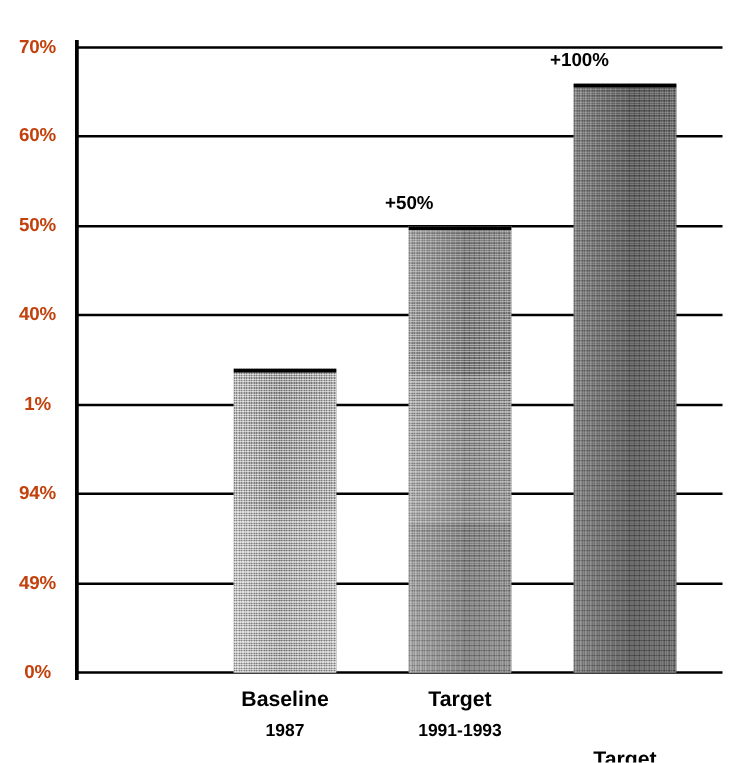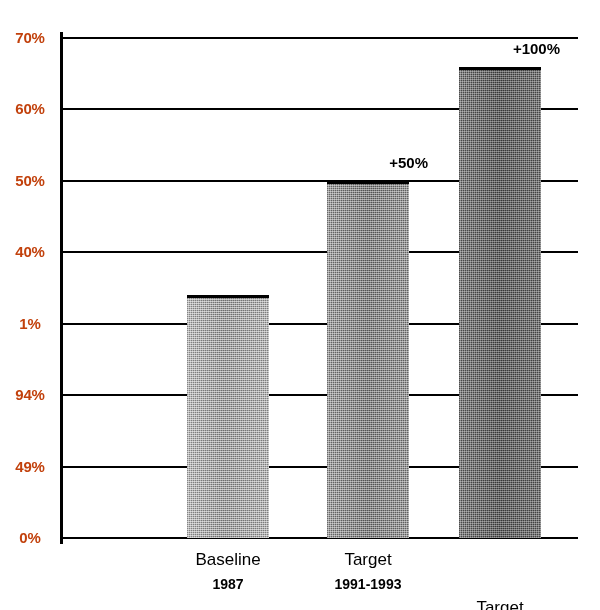--- a/index.html
+++ b/index.html
@@ -98,33 +98,33 @@
     width: 100%;
     height: 3px;
     background: #000000;
   }
 
   .bar-annotation {
     position: absolute;
     font-size: 15px;
     font-weight: bold;
     color: #000000;
-    text-align: right;
+    text-align: left;
     white-space: nowrap;
   }
 
   .cat-label {
     position: absolute;
     text-align: center;
     white-space: nowrap;
   }
   .cat-label .cat-name {
     display: block;
     font-size: 17px;
-    font-weight: normal;
+    font-weight: bold;
     letter-spacing: 0px;
   }
   .cat-label .cat-sub {
     display: block;
     font-size: 14px;
     font-weight: bold;
     margin-top: 6px;
   }
 </style>
 </head>

